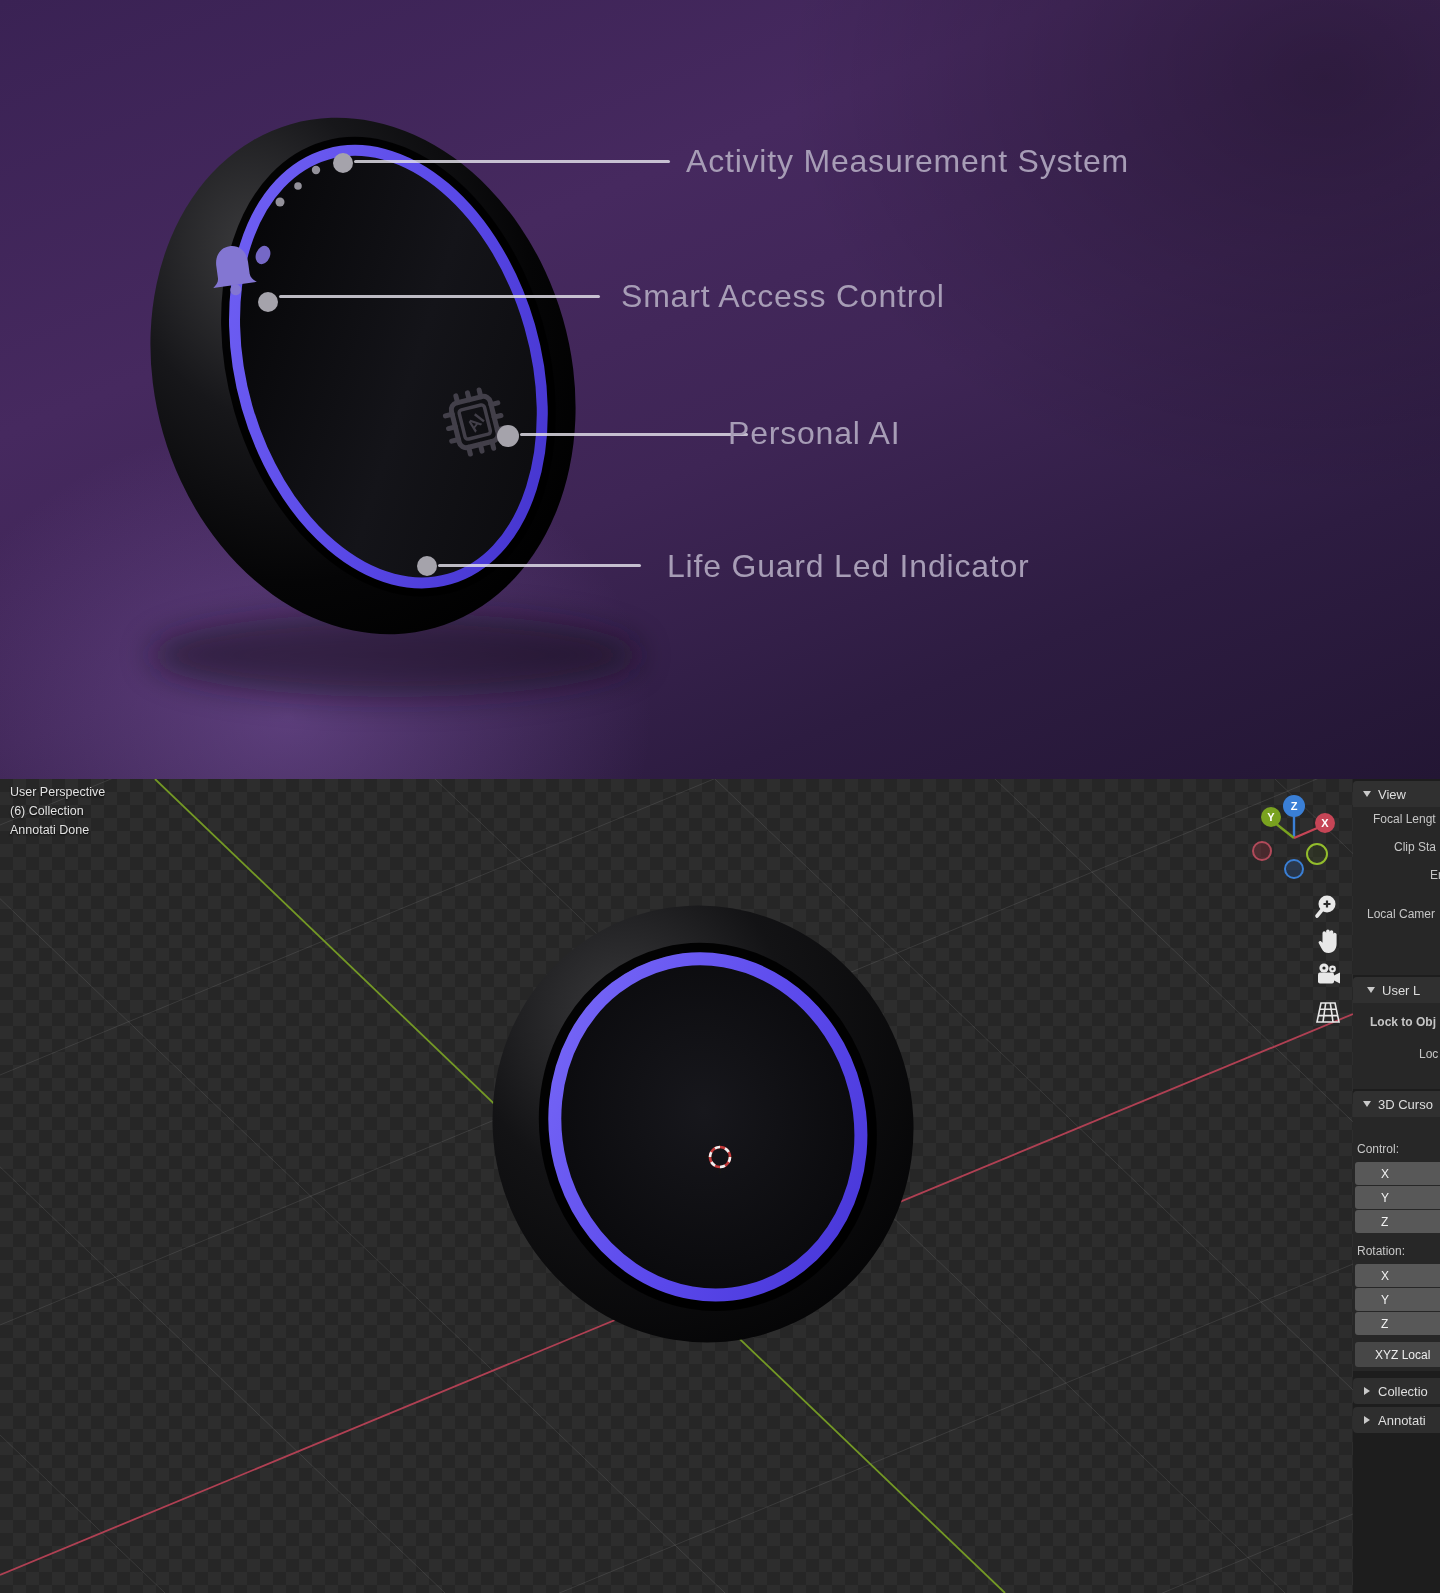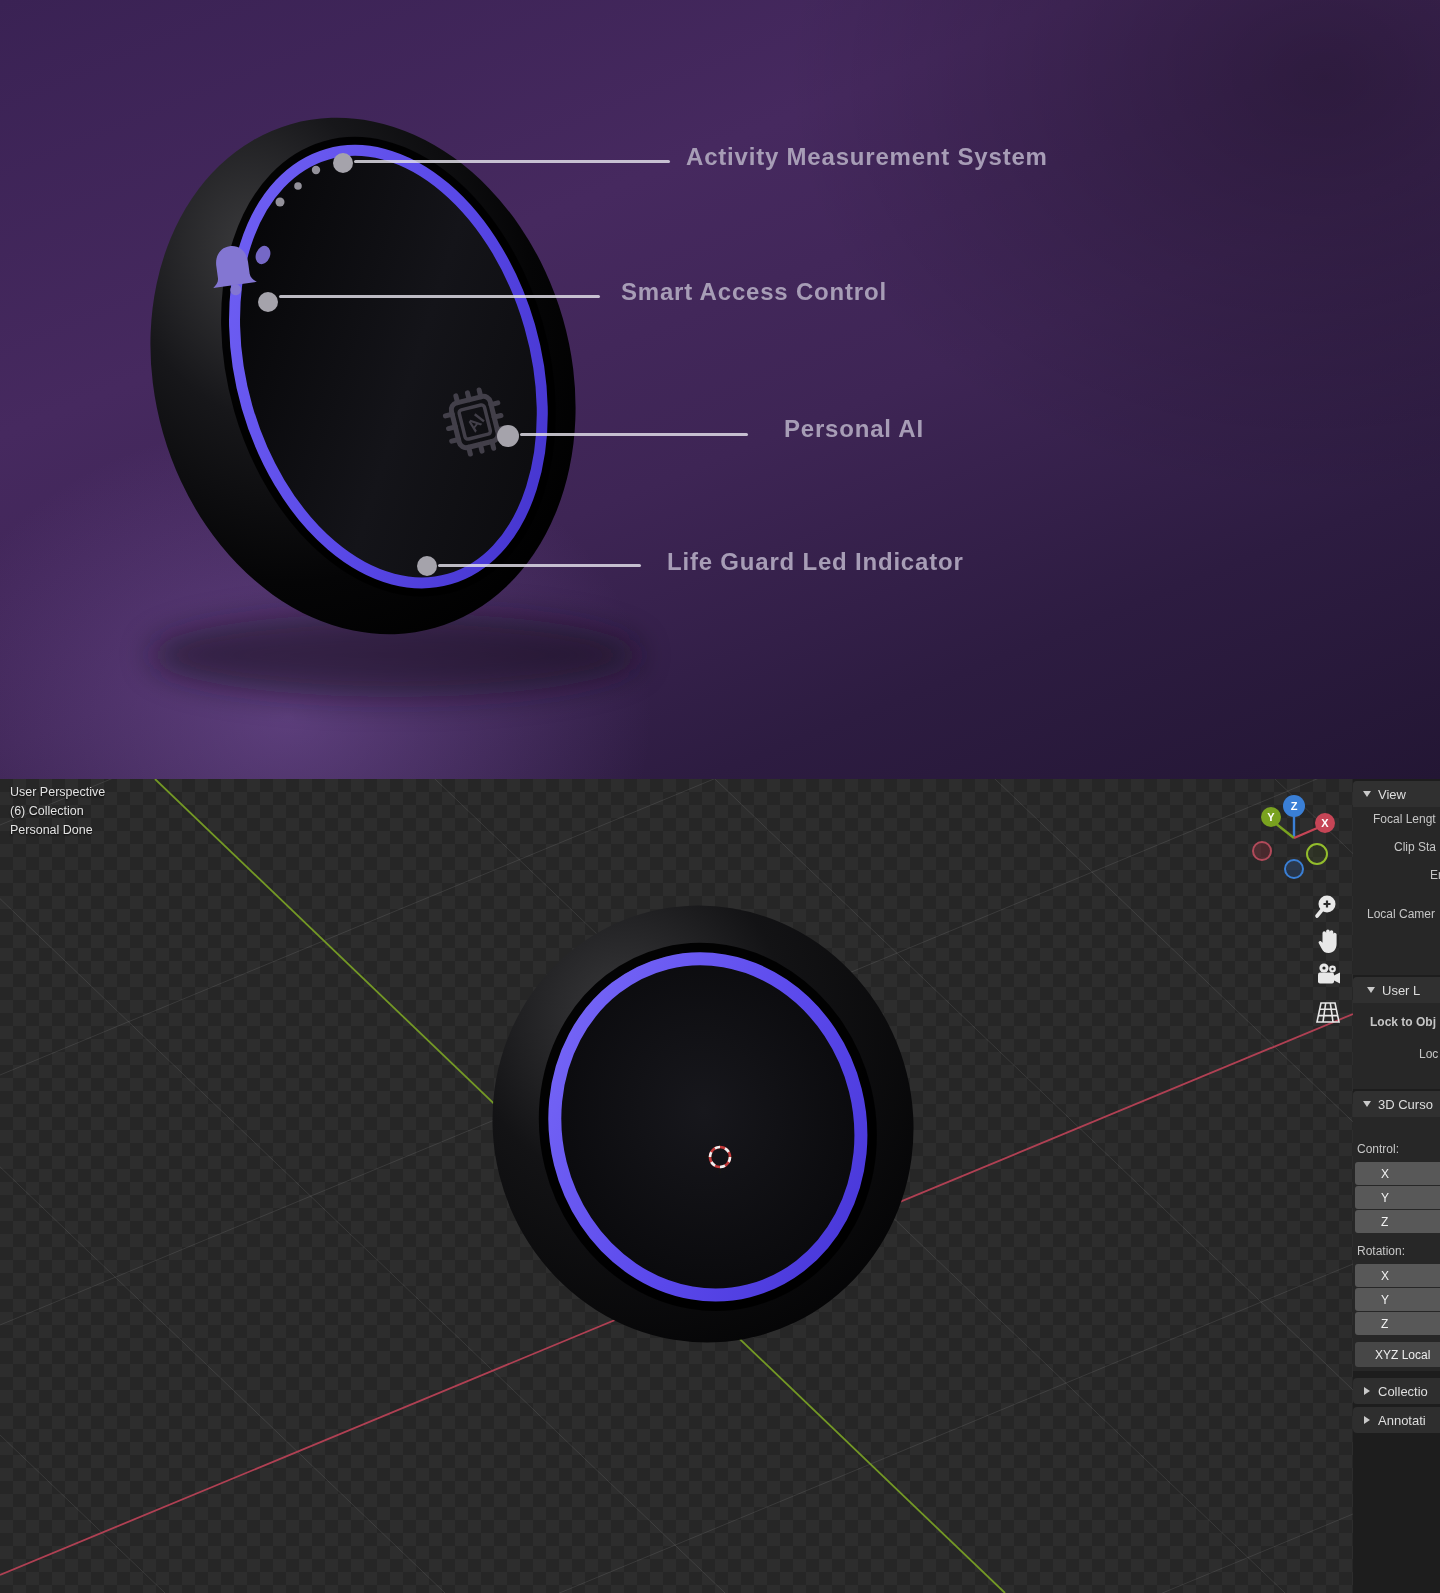--- a/index.html
+++ b/index.html
@@ -9,21 +9,21 @@
   
   .hero{position:absolute;left:0;top:0;width:1440px;height:779px;overflow:hidden;
     background:
       radial-gradient(520px 420px at 20% 92%, rgba(150,108,196,.38), rgba(150,108,196,0) 70%),
       radial-gradient(900px 700px at 92% 10%, rgba(0,0,0,.30), rgba(0,0,0,0) 60%),
       linear-gradient(158deg,#3a2254 0%,#46295f 32%,#3e2555 55%,#2d1c41 78%,#231634 100%);}
   .hero-art{position:absolute;left:0;top:0;}
   .callout{position:absolute;}
   .co-dot{position:absolute;border-radius:50%;background:#a5a3ab;}
   .co-line{position:absolute;height:3px;background:rgba(228,226,235,.82);border-radius:2px;}
-  .co-label{position:absolute;color:#a79db6;font-size:24px;font-weight:700;letter-spacing:.8px;white-space:nowrap;}
+  .co-label{position:absolute;color:#a79db6;font-size:32px;font-weight:400;letter-spacing:.8px;white-space:nowrap;}
 
   
   .viewport{position:absolute;left:0;top:779px;width:1353px;height:814px;overflow:hidden;
     background-color:#262626;
     background-image:
       linear-gradient(45deg,#2d2d2d 25%,transparent 25%,transparent 75%,#2d2d2d 75%),
       linear-gradient(45deg,#2d2d2d 25%,transparent 25%,transparent 75%,#2d2d2d 75%);
     background-position:0 0,13px 13px;background-size:26px 26px;}
   .vp-art{position:absolute;left:0;top:0;}
   .status{position:absolute;left:10px;top:4px;color:#e2e2e2;font-size:12.5px;line-height:19px;
@@ -114,21 +114,21 @@
 
     <div class="callout">
       <span class="co-dot" style="left:258px;top:292px;width:20px;height:20px;"></span>
       <span class="co-line" style="left:279px;top:295px;width:321px;"></span>
       <span class="co-label" style="left:621px;top:278px;">Smart Access Control</span>
     </div>
 
     <div class="callout">
       <span class="co-dot" style="left:497px;top:425px;width:22px;height:22px;"></span>
       <span class="co-line" style="left:520px;top:433px;width:228px;"></span>
-      <span class="co-label" style="left:784px;top:415px;">Personal AI</span>
+      <span class="co-label" style="left:728px;top:415px;">Personal AI</span>
     </div>
 
     <div class="callout">
       <span class="co-dot" style="left:417px;top:556px;width:20px;height:20px;"></span>
       <span class="co-line" style="left:438px;top:564px;width:203px;"></span>
       <span class="co-label" style="left:667px;top:548px;">Life Guard Led Indicator</span>
     </div>
   </section>
 
   <section class="viewport">
@@ -176,21 +176,21 @@
       <g transform="translate(720,378)">
         <path d="M0 -17 V-6 M0 6 V17 M-17 0 H-6 M6 0 H17" stroke="#141414" stroke-width="2"></path>
         <circle r="10" fill="none" stroke="#c43a3a" stroke-width="2.6"></circle>
         <circle r="10" fill="none" stroke="#f0f0f0" stroke-width="2.6" stroke-dasharray="5.2 5.2"></circle>
       </g>
     </svg>
 
     <div class="status">
       <div>User Perspective</div>
       <div>(6) Collection</div>
-      <div>Personal Done</div>
+      <div>Annotati Done</div>
     </div>
 
     <svg class="gizmo" width="120" height="120" viewBox="0 0 120 120">
       <line x1="60" y1="59" x2="60" y2="36" stroke="#3a7fd6" stroke-width="2.4"></line>
       <line x1="60" y1="59" x2="41" y2="44" stroke="#79a21f" stroke-width="2.4"></line>
       <line x1="60" y1="59" x2="88" y2="47" stroke="#c64556" stroke-width="2.4"></line>
       <circle cx="60" cy="27" r="11" fill="#3a7fd6"></circle>
       <circle cx="37" cy="38" r="10" fill="#79a21f"></circle>
       <circle cx="91" cy="44" r="10" fill="#c64556"></circle>
       <text x="60" y="31" text-anchor="middle" font-size="11" font-weight="bold" fill="#fff">Z</text>

